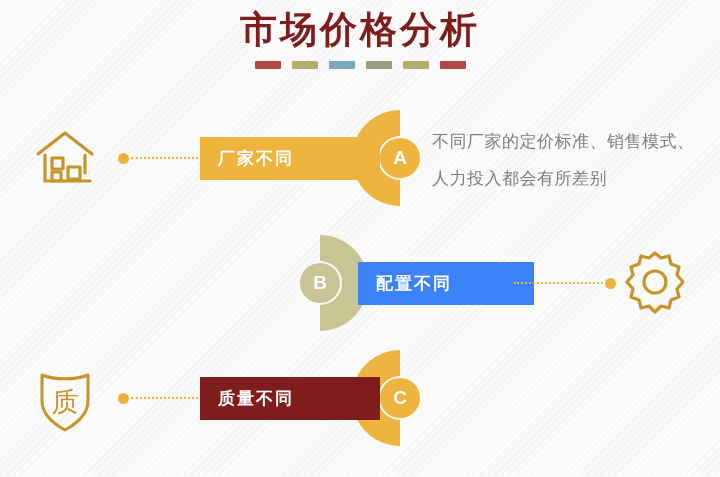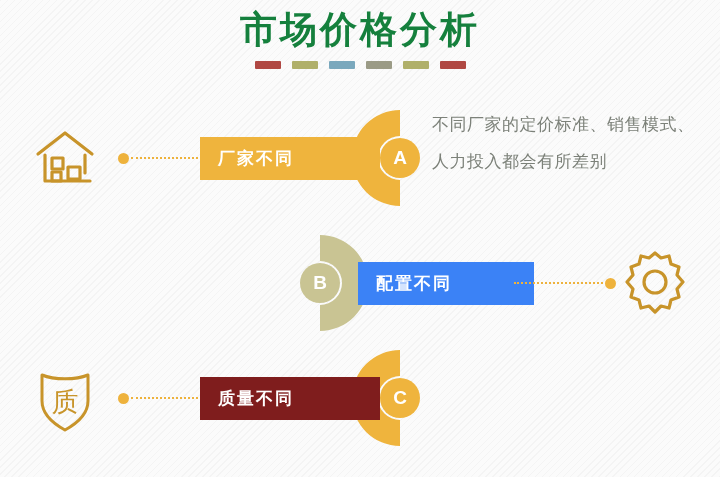--- a/index.html
+++ b/index.html
@@ -64,30 +64,30 @@
   }
   .bar-a{left:200px;width:162px;padding-left:18px;}
   .bar-c{left:200px;width:162px;padding-left:18px;}
   .bar-b{left:358px;width:158px;padding-left:18px;}
 
   
   .para{
     position:absolute;font-size:17px;line-height:37px;color:#7c8179;
     letter-spacing:0.5px;
   }
-  .para-right{left:432px;top:8px;width:268px;}
+  .para-right{left:432px;top:25px;width:268px;}
   .para-left{left:55px;top:8px;width:268px;text-align:left;}
 </style>
 </head>
 <body>
 
 <div class="canvas">
 
   <div class="title-wrap">
-    <div class="title" style="color: #15803d; font-family: Liberation Serif, serif;">市场价格分析</div>
+    <div class="title" style="color: #7f1d1d; font-family: Liberation Serif, serif;">市场价格分析</div>
     <div class="dash-row">
       <span class="dash" style="background: rgb(176, 72, 67);"></span>
       <span class="dash" style="background: rgb(176, 176, 106);"></span>
       <span class="dash" style="background: rgb(122, 168, 189);"></span>
       <span class="dash" style="background: rgb(155, 155, 134);"></span>
       <span class="dash" style="background: rgb(176, 176, 106);"></span>
       <span class="dash" style="background: rgb(176, 72, 67);"></span>
     </div>
   </div>
 

